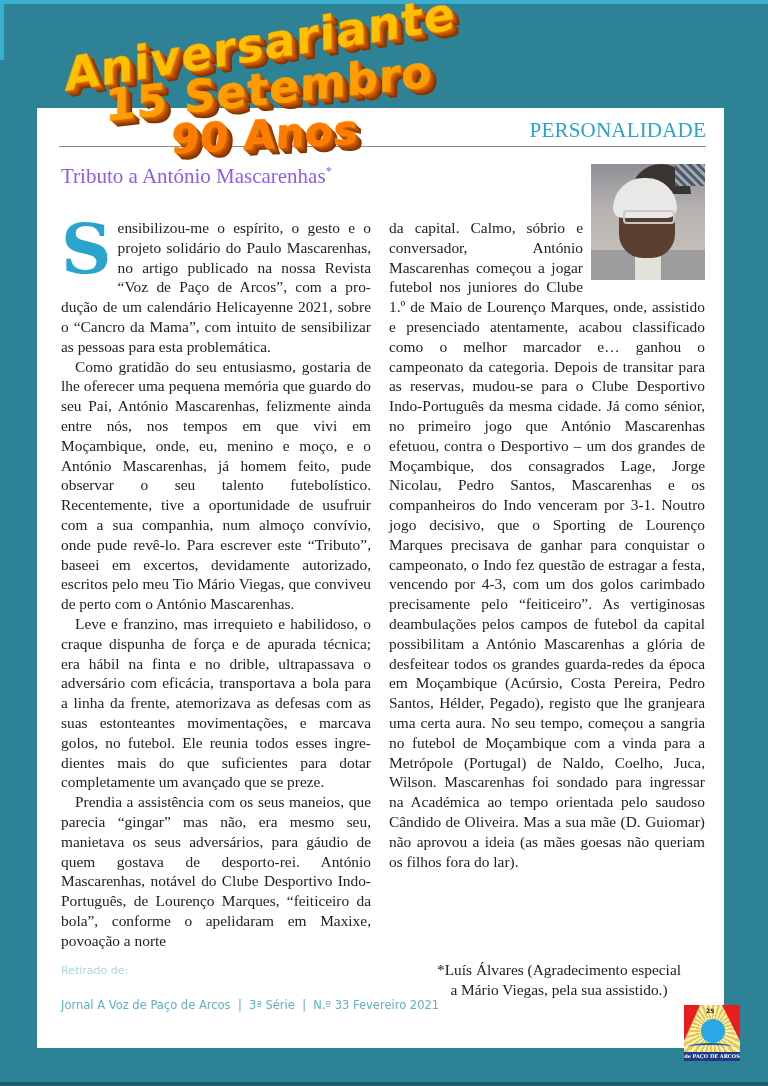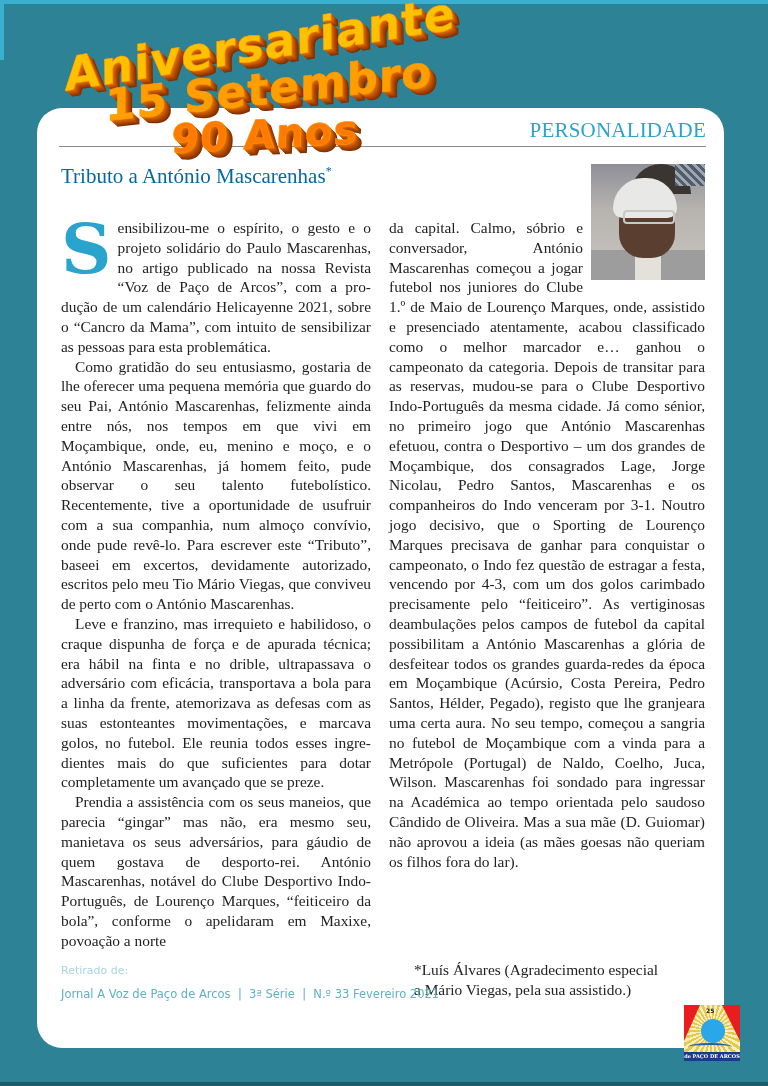--- a/index.html
+++ b/index.html
@@ -17,21 +17,20 @@
     position: absolute; left: 0; top: 0; width: 4px; height: 60px;
     background: #39b0cf;
   }
   .bottom-shadow {
     position: absolute; left: 0; bottom: 0; width: 768px; height: 4px;
     background: #1f5a68;
   }
   .page {
     position: absolute; left: 37px; top: 108px; width: 687px; height: 940px;
     background: #ffffff;
-    border-radius: 25px;
   }
   .banner {
     position: absolute; left: 55px; top: 18px; width: 560px; height: 150px;
     pointer-events: none;
   }
   .banner-line {
     position: absolute;
     font-family: "DejaVu Sans", sans-serif;
     font-weight: 900;
     color: #ffb000;
@@ -53,21 +52,21 @@
     font-family: "Liberation Serif", serif;
     font-size: 21px; color: #2aa4cc; letter-spacing: 0.2px;
   }
   .rule {
     position: absolute; left: 22px; right: 18px; top: 38px; height: 1px;
     background: #8a8a8a;
   }
   .article-title {
     position: absolute; left: 24px; top: 56px;
     font-family: "Liberation Serif", serif;
-    font-size: 21px; color: #0369a1;
+    font-size: 21px; color: #8b5cf6;
   }
   .article-title sup { font-size: 12px; }
 
   .col {
     position: absolute;
     font-family: "Liberation Serif", serif;
     font-size: 15.4px; line-height: 19.8px; color: #222;
     text-align: justify;
     hyphens: manual;
   }
@@ -113,29 +112,29 @@
     background: #9c9d9c;
   }
   .photo .collar {
     position: absolute; left: 44px; top: 86px; width: 26px; height: 30px;
     background: #e4e1da;
   }
 
   .credit {
     position: absolute; right: 20px; top: 852px; width: 290px;
     font-family: "Liberation Serif", serif;
-    font-size: 15.4px; line-height: 19.8px; color: #222; text-align: left;
+    font-size: 15.4px; line-height: 19.8px; color: #222; text-align: center;
   }
 
   .source {
     position: absolute; left: 24px; top: 856px;
     font-family: "DejaVu Sans", sans-serif; color: #6fb6cc;
   }
   .source .lbl { font-size: 11px; color: #a9d6e3; }
-  .source .ref { font-size: 11.5px; margin-top: 10px; color: #5fb0c8; }
+  .source .ref { font-size: 11.5px; margin-top: 21px; color: #5fb0c8; }
 
   .logo {
     position: absolute; left: 684px; top: 1005px; width: 56px; height: 56px;
     background: #f3e7a5; overflow: hidden;
   }
   .logo .sun {
     position: absolute; inset: 0;
     background: repeating-conic-gradient(from 0deg at 50% 45%, #e7c84a 0 6deg, #f7efbf 6deg 12deg);
   }
   .logo .v-left {

